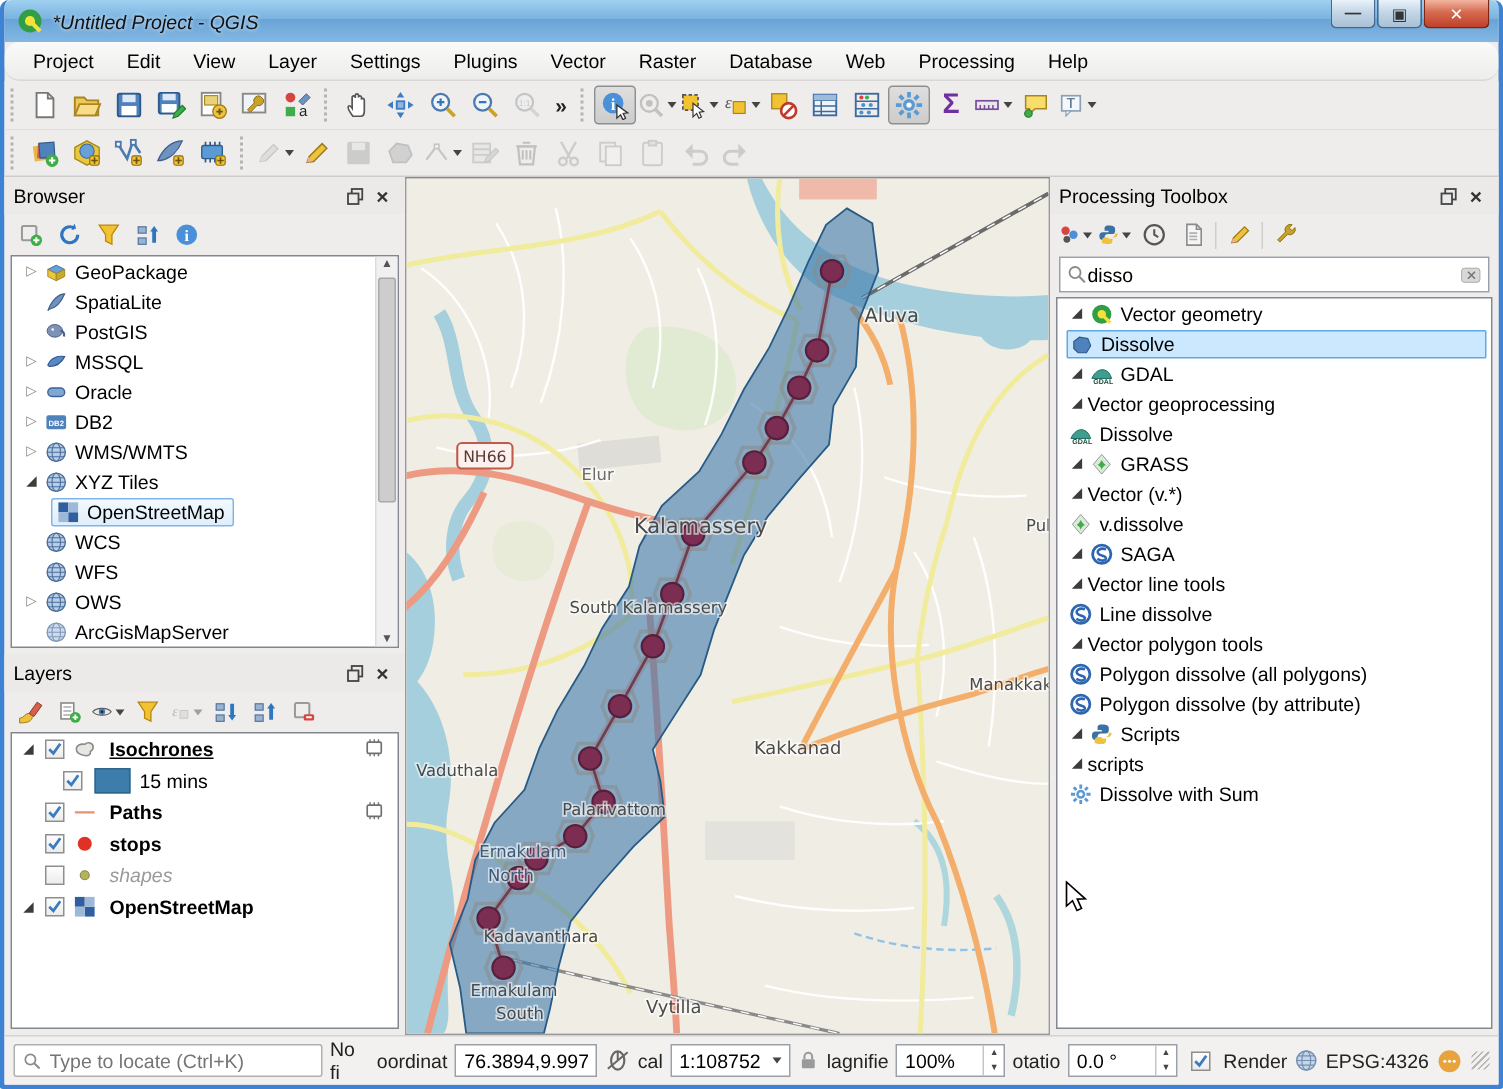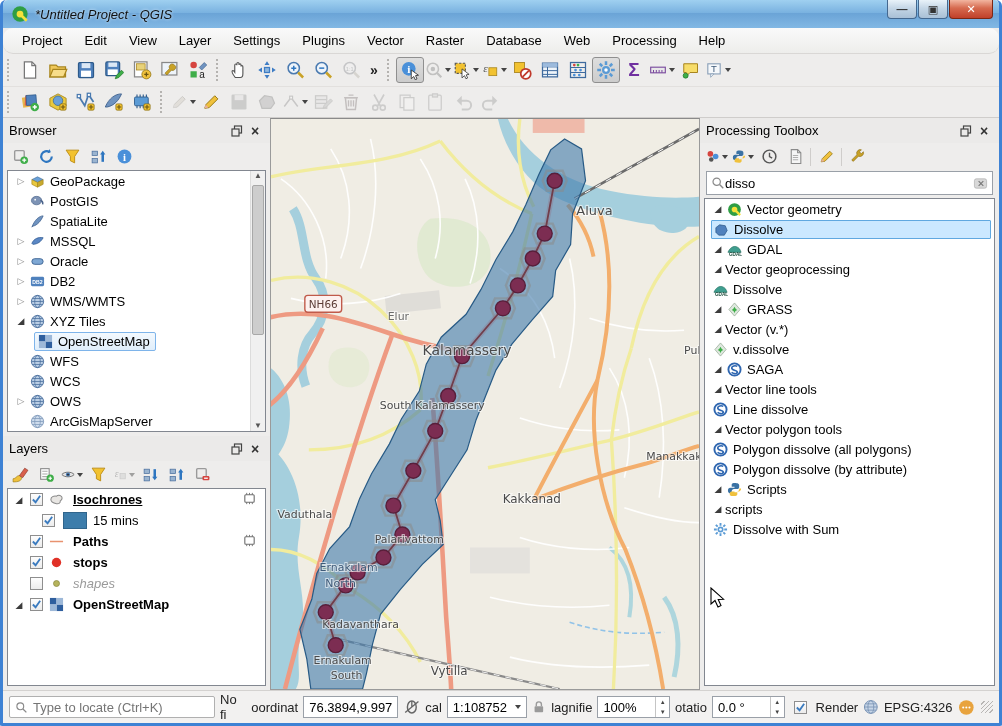--- a/index.html
+++ b/index.html
@@ -602,33 +602,33 @@
                 <svg viewBox="0 0 16 16">
                   <use href="#i-gpkg"></use>
                 </svg>
               </span>
               <span>GeoPackage</span>
             </div>
           <div class="trow">
               <span class="exp"></span>
               <span class="ticon">
                 <svg viewBox="0 0 16 16">
-                  <use href="#i-elephant"></use>
-                </svg>
-              </span>
-              <span>PostGIS</span>
+                  <use href="#i-feather"></use>
+                </svg>
+              </span>
+              <span>SpatiaLite</span>
             </div>
           <div class="trow">
               <span class="exp"></span>
               <span class="ticon">
                 <svg viewBox="0 0 16 16">
-                  <use href="#i-feather"></use>
-                </svg>
-              </span>
-              <span>SpatiaLite</span>
+                  <use href="#i-elephant"></use>
+                </svg>
+              </span>
+              <span>PostGIS</span>
             </div>
           <div class="trow">
               <span class="exp">▷</span>
               <span class="ticon">
                 <svg viewBox="0 0 16 16">
                   <use href="#i-mssql"></use>
                 </svg>
               </span>
               <span>MSSQL</span>
             </div>
@@ -679,30 +679,30 @@
                 <span>OpenStreetMap</span>
               </span>
             </div>
           <div class="trow">
               <span class="exp"></span>
               <span class="ticon">
                 <svg viewBox="0 0 16 16">
                   <use href="#i-globe"></use>
                 </svg>
               </span>
-              <span>WFS</span>
+              <span>WCS</span>
             </div>
           <div class="trow">
               <span class="exp"></span>
               <span class="ticon">
                 <svg viewBox="0 0 16 16">
                   <use href="#i-globe"></use>
                 </svg>
               </span>
-              <span>WCS</span>
+              <span>WFS</span>
             </div>
           <div class="trow">
               <span class="exp">▷</span>
               <span class="ticon">
                 <svg viewBox="0 0 16 16">
                   <use href="#i-globe"></use>
                 </svg>
               </span>
               <span>OWS</span>
             </div>

